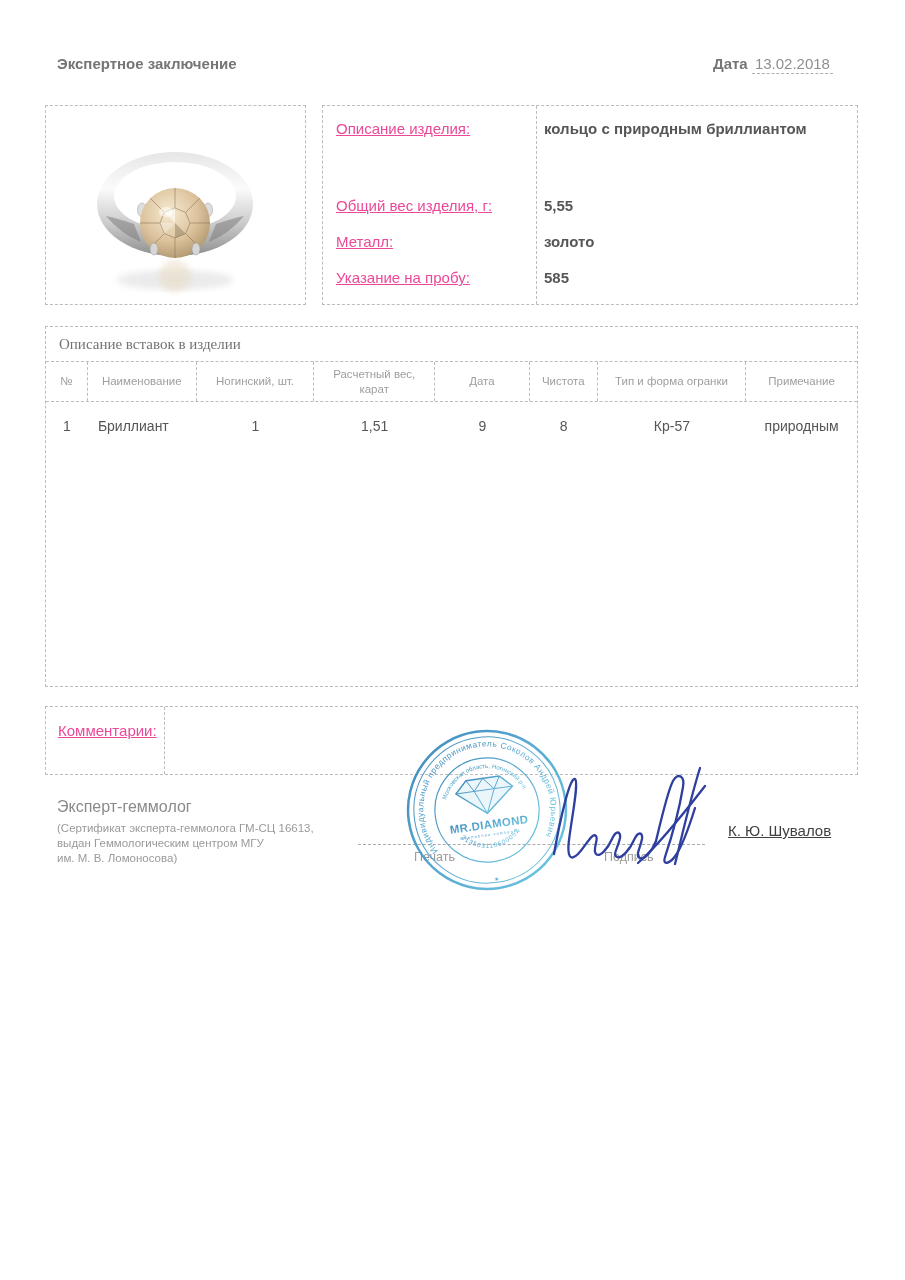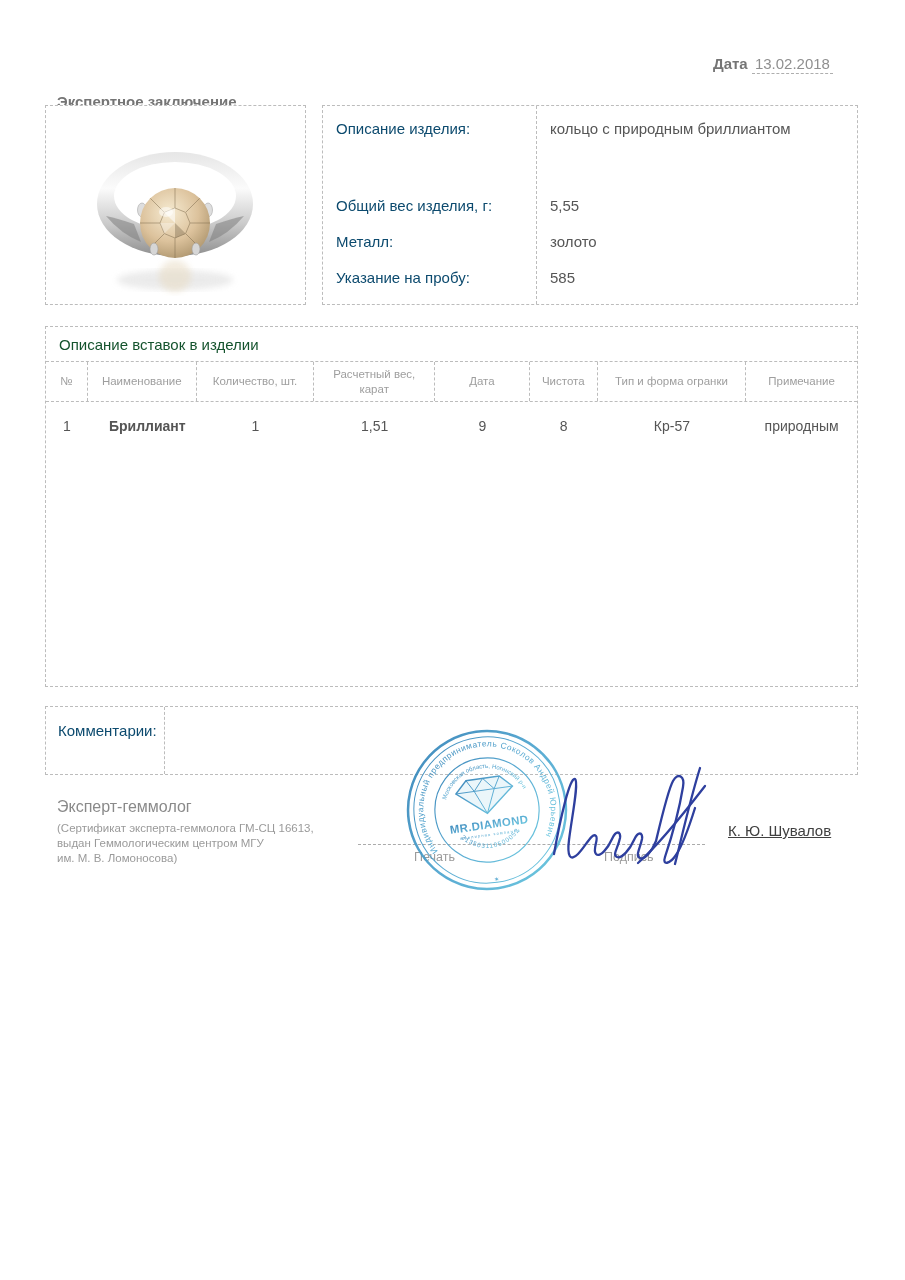--- a/index.html
+++ b/index.html
@@ -1,59 +1,59 @@
 <!DOCTYPE html>
 <html><head>
 <meta charset="utf-8">
 <style>
   html,body{margin:0;padding:0;background:#e9e9e9;}
   .page{position:relative;width:905px;height:1280px;background:#ffffff;margin:0 auto;
         font-family:"Liberation Sans",sans-serif;color:#8a8a8a;overflow:hidden;}
   .abs{position:absolute;}
   .b{font-weight:bold;color:#757575;}
-  .lbl{color:#0c4a6e;}
+  .lbl{color:#ec4899;text-decoration:underline;}
   .val{color:#565656;}
   .dash-box{border:1px dashed #bcbcbc;box-sizing:border-box;background:#fff;}
   .dash-underline{border-bottom:1px dashed #aeaeae;padding:0 3px 1px 3px;color:#8f8f8f;font-weight:normal;}
   .hdr{top:55px;font-size:15px;white-space:nowrap;}
   
   .desc-divider{position:absolute;left:213px;top:0;bottom:0;border-left:1px dashed #bcbcbc;}
   .desc-row{position:absolute;left:0;right:0;font-size:15px;white-space:nowrap;}
   .desc-row .lbl{position:absolute;left:13px;}
-  .desc-row .val{position:absolute;left:227px;}
-  
-  .tbl-title{position:absolute;left:13px;top:9px;font-size:15px;color:#14532d;}
+  .desc-row .val{position:absolute;left:221px;font-weight:bold;}
+  
+  .tbl-title{position:absolute;left:13px;top:9px;font-size:15px;color:#737373;font-family:Liberation Serif, serif;}
   .tbl-sep{position:absolute;left:0;right:0;top:34px;border-top:1px dashed #bcbcbc;}
   .tbl-head{position:absolute;left:0;right:0;top:35px;height:39px;display:flex;
             border-bottom:1px dashed #bcbcbc;}
   .tbl-head .cell{display:flex;align-items:center;justify-content:center;text-align:center;
             font-size:11.5px;color:#9e9e9e;line-height:1.25;border-right:1px dashed #bcbcbc;
             box-sizing:border-box;padding:0 4px;}
   .tbl-head .cell:last-child{border-right:none;}
   .tbl-row{position:absolute;left:0;right:0;top:74px;display:flex;}
   .tbl-row .cell{box-sizing:border-box;padding-top:17px;text-align:center;
             font-size:14px;color:#555;}
-  .tbl-row .cell.left{text-align:center;padding-left:10px;font-weight:bold;}
+  .tbl-row .cell.left{text-align:left;padding-left:10px;}
   .c0{width:42px;} .c1{width:109px;} .c2{width:118px;} .c3{width:121px;}
   .c4{width:95px;} .c5{width:68px;} .c6{width:149px;} .c7{width:111px;}
   
   .com-divider{position:absolute;left:118px;top:0;bottom:0;border-left:1px dashed #bcbcbc;}
   
   .sig-line{position:absolute;left:358px;top:844px;width:347px;border-top:1px dashed #ababab;z-index:1;}
   .small-lbl{font-size:12.5px;color:#9b9b9b;z-index:1;}
   .cert{font-size:11.5px;color:#9a9a9a;line-height:1.3;}
   .stamp{z-index:2;opacity:0.92;transform:rotate(-8deg);}
   .signature{z-index:3;}
 </style>
 </head>
 <body>
 
 <div class="page">
 
-  <div class="abs hdr b" style="left:57px;margin-top:38px;">Экспертное заключение</div>
+  <div class="abs hdr b" style="left:57px;">Экспертное заключение</div>
   <div class="abs hdr" style="left:713px;">
     <span class="b">Дата</span>
     <span class="dash-underline">13.02.2018</span>
   </div>
 
   <div class="abs dash-box" style="left:45px;top:105px;width:261px;height:200px;">
     <svg width="259" height="198" viewBox="0 0 259 198">
       <defs>
         <linearGradient id="silver" x1="0" y1="0" x2="0" y2="1">
           <stop offset="0" stop-color="#e6e6e6"></stop>
@@ -123,21 +123,21 @@
       <span class="val">585</span>
     </div>
   </div>
 
   <div class="abs dash-box" style="left:45px;top:326px;width:813px;height:361px;">
     <div class="tbl-title">Описание вставок в изделии</div>
     <div class="tbl-sep"></div>
     <div class="tbl-head">
       <div class="cell c0">№</div>
       <div class="cell c1">Наименование</div>
-      <div class="cell c2">Количество, шт.</div>
+      <div class="cell c2">Ногинский, шт.</div>
       <div class="cell c3">Расчетный вес, карат</div>
       <div class="cell c4">Дата</div>
       <div class="cell c5">Чистота</div>
       <div class="cell c6">Тип и форма огранки</div>
       <div class="cell c7">Примечание</div>
     </div>
     <div class="tbl-row">
       <div class="cell c0">1</div>
       <div class="cell c1 left">Бриллиант</div>
       <div class="cell c2">1</div>

